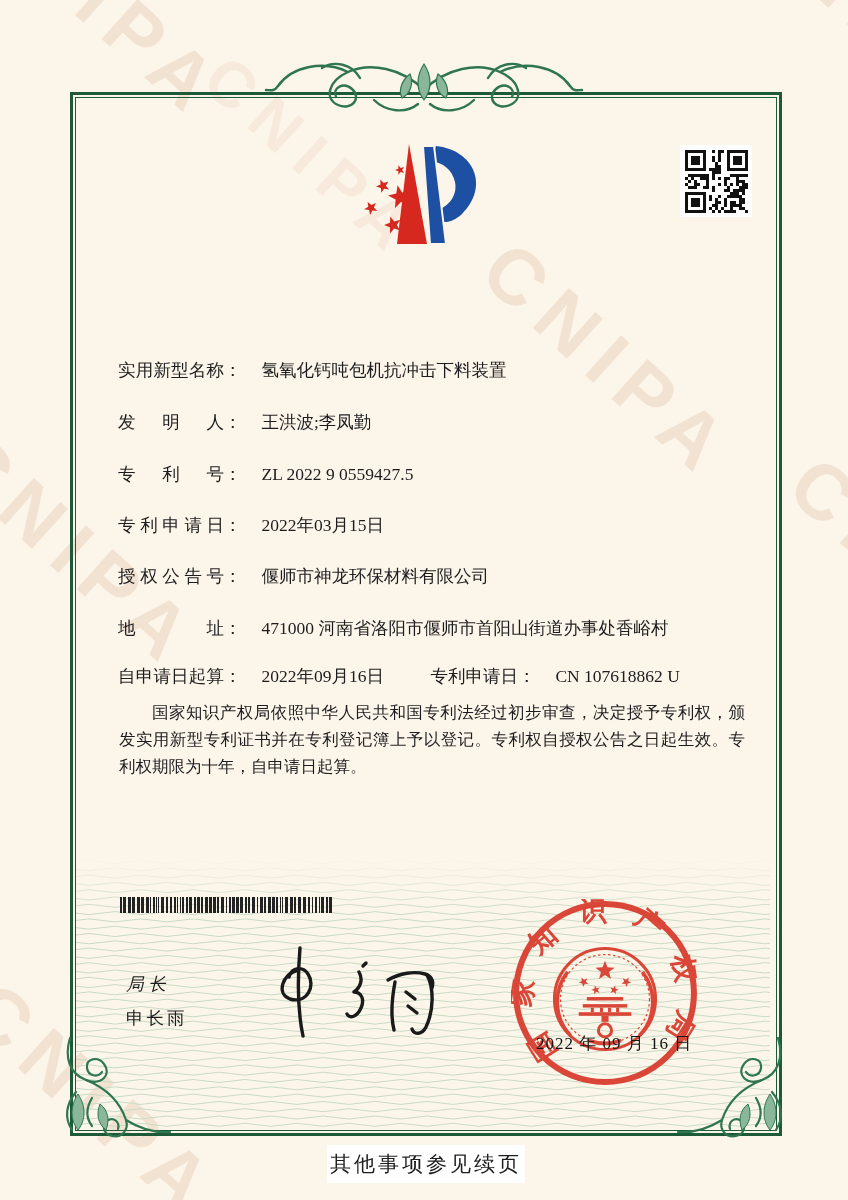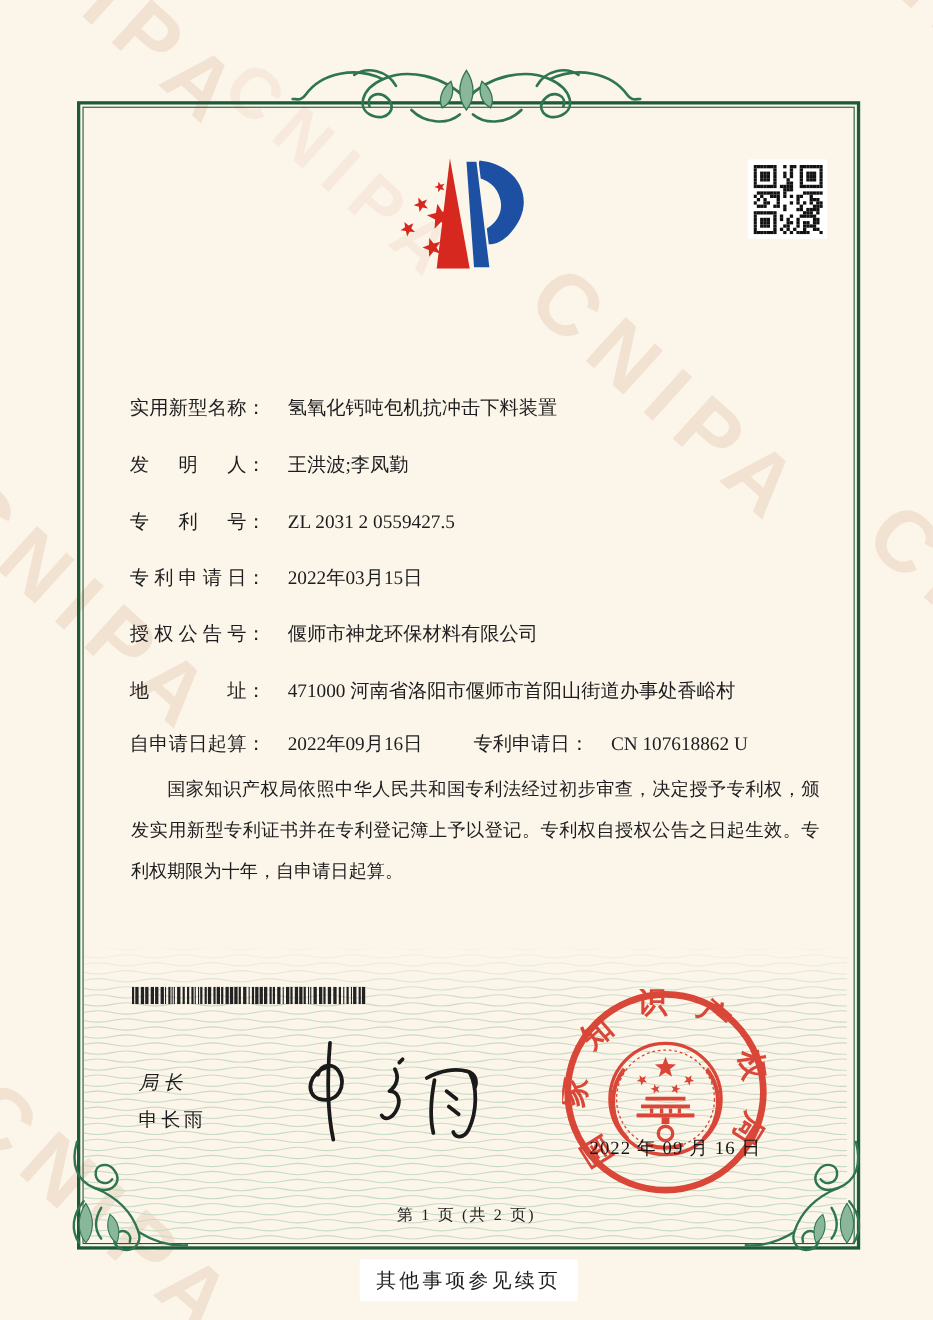--- a/index.html
+++ b/index.html
@@ -42,37 +42,37 @@
          font-size:41px;font-weight:bold;letter-spacing:10px;}
 
   .fields{position:absolute;left:118px;top:358px;width:628px;font-size:17.5px;}
   .frow{position:absolute;left:0;white-space:nowrap;}
   .f-label{display:inline-block;width:106px;text-align:justify;text-align-last:justify;vertical-align:bottom;}
   .f-colon{display:inline-block;}
   .f-value{margin-left:20px;}
   .grant2{margin-left:42px;}
 
   .paras{position:absolute;left:119px;top:699px;width:626px;font-size:16.5px;
-         line-height:37px;text-align:justify;}
+         line-height:27px;text-align:justify;}
   .paras p{margin:0;text-indent:2em;}
 
   .barcode{position:absolute;left:120px;top:897px;width:218px;height:16px;}
 
   .signer-title{position:absolute;left:126px;top:972px;font-size:17.5px;letter-spacing:5px;font-style:italic;}
   .signer-name{position:absolute;left:126px;top:1006px;font-size:17.5px;letter-spacing:3px;}
   .signature{position:absolute;left:262px;top:942px;width:190px;height:100px;}
 
   .seal{position:absolute;left:511px;top:899px;width:188px;height:188px;opacity:.93;}
   .seal-date{position:absolute;left:514px;top:1032px;width:200px;text-align:center;
              font-size:17px;letter-spacing:1px;color:#151515;z-index:5;}
 
   .page-info{position:absolute;left:0;right:0;top:1095px;text-align:center;
              font-size:14.5px;letter-spacing:2px;z-index:4;}
   .note-box{position:absolute;left:327px;top:1145px;width:198px;height:38px;background:#ffffff;
-            display:flex;align-items:center;justify-content:center;font-size:18px;letter-spacing:3px;}
+            display:flex;align-items:center;justify-content:center;font-size:21px;letter-spacing:3px;}
 
   .ornament-top{position:absolute;left:264px;top:56px;width:320px;height:62px;}
   .corner{position:absolute;width:116px;height:104px;}
   .corner-left{left:56px;top:1036px;}
   .corner-right{left:676px;top:1036px;transform:scaleX(-1);}
 
   
   .red{fill:var(--seal-red);}
   .rstroke{stroke:var(--seal-red);fill:none;}
   .gstroke{stroke:var(--ornament-green);fill:none;stroke-linecap:round;}
@@ -422,21 +422,21 @@
 
 
   <div class="fields">
     <div class="frow" style="top:0;">
       <span class="f-label">实用新型名称</span><span class="f-colon">：</span><span class="f-value">氢氧化钙吨包机抗冲击下料装置</span>
     </div>
     <div class="frow" style="top:52px;">
       <span class="f-label">发明人</span><span class="f-colon">：</span><span class="f-value">王洪波;李凤勤</span>
     </div>
     <div class="frow" style="top:104px;">
-      <span class="f-label">专利号</span><span class="f-colon">：</span><span class="f-value">ZL 2031 2 0559427.5</span>
+      <span class="f-label">专利号</span><span class="f-colon">：</span><span class="f-value">ZL 2022 9 0559427.5</span>
     </div>
     <div class="frow" style="top:155px;">
       <span class="f-label">专利申请日</span><span class="f-colon">：</span><span class="f-value">2022年03月15日</span>
     </div>
     <div class="frow" style="top:206px;">
       <span class="f-label">授权公告号</span><span class="f-colon">：</span><span class="f-value">偃师市神龙环保材料有限公司</span>
     </div>
     <div class="frow" style="top:258px;">
       <span class="f-label">地址</span><span class="f-colon">：</span><span class="f-value">471000 河南省洛阳市偃师市首阳山街道办事处香峪村</span>
     </div>
@@ -561,16 +561,15 @@
       <g class="rstroke" stroke-width="3.6">
         <path d="M-34,36 C-50,20 -52,-8 -37,-27"></path>
         <path d="M34,36 C50,20 52,-8 37,-27"></path>
         <path d="M-16,41 C-5,45 5,45 16,41"></path>
         <circle cx="0" cy="31" r="6.5" stroke-width="3"></circle>
       </g>
     </g>
   </svg>
   <div class="seal-date">2022 年 09 月 16 日</div>
 
-  <div class="page-info">第 1 页 (共 2 页)</div>
   <div class="note-box">其他事项参见续页</div>
 
 </div>
 
 </body></html>

